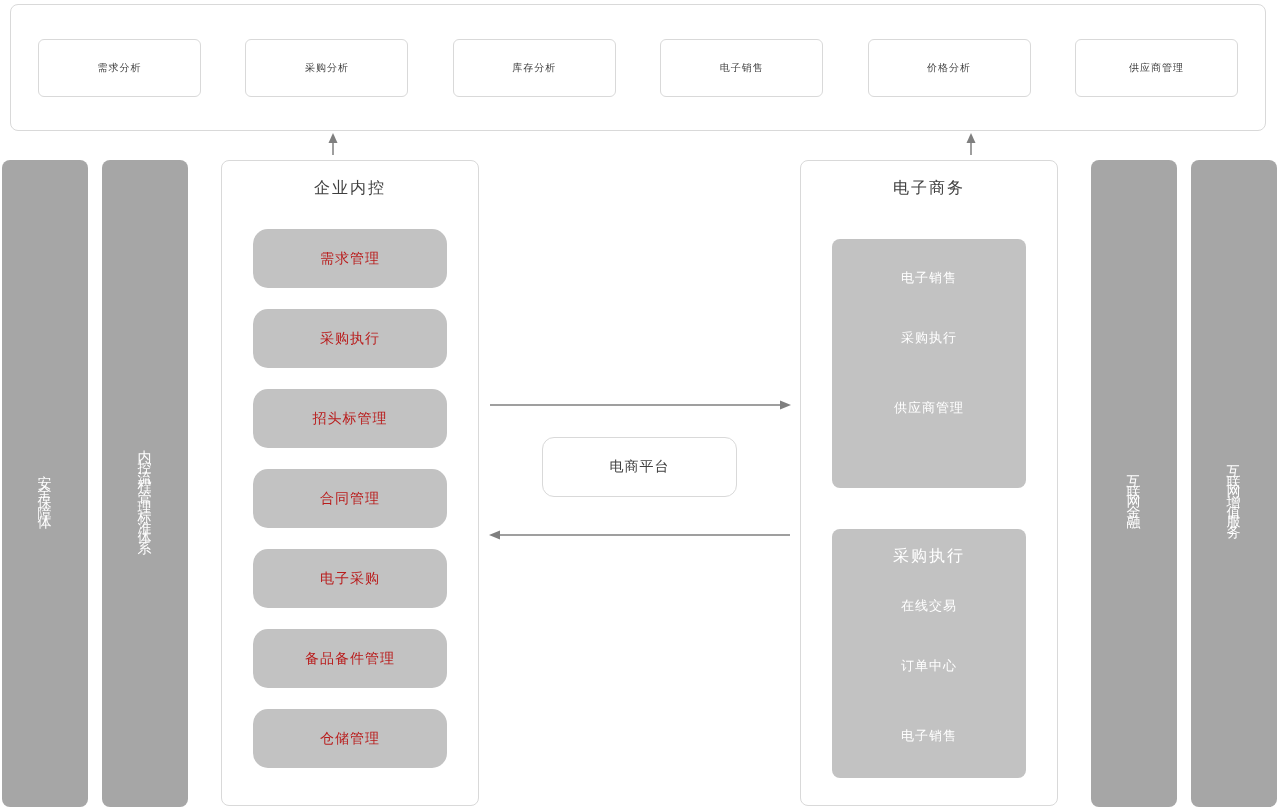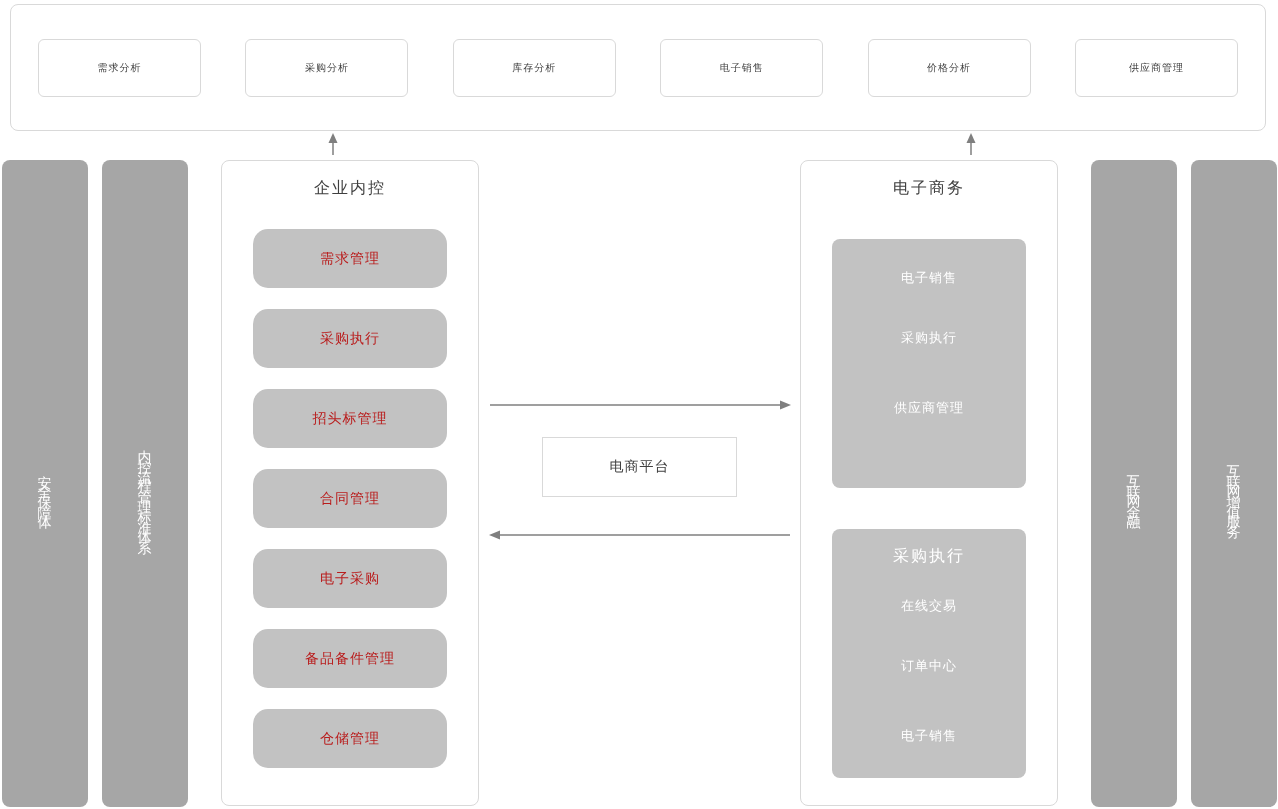--- a/index.html
+++ b/index.html
@@ -125,21 +125,21 @@
   .sb-item-2 { margin-top: 42px; }
   .sb-item-3 { margin-top: 52px; }
 
   
   .platform {
     position: absolute;
     left: 542px; top: 437px;
     width: 195px; height: 60px;
     background: #ffffff;
     border: 1px solid #d9d9d9;
-    border-radius: 0;
+    border-radius: 12px;
     display: flex;
     align-items: center;
     justify-content: center;
     font-size: 14px;
     color: #404040;
     letter-spacing: 1px;
   }
 
   
   .arrows {

